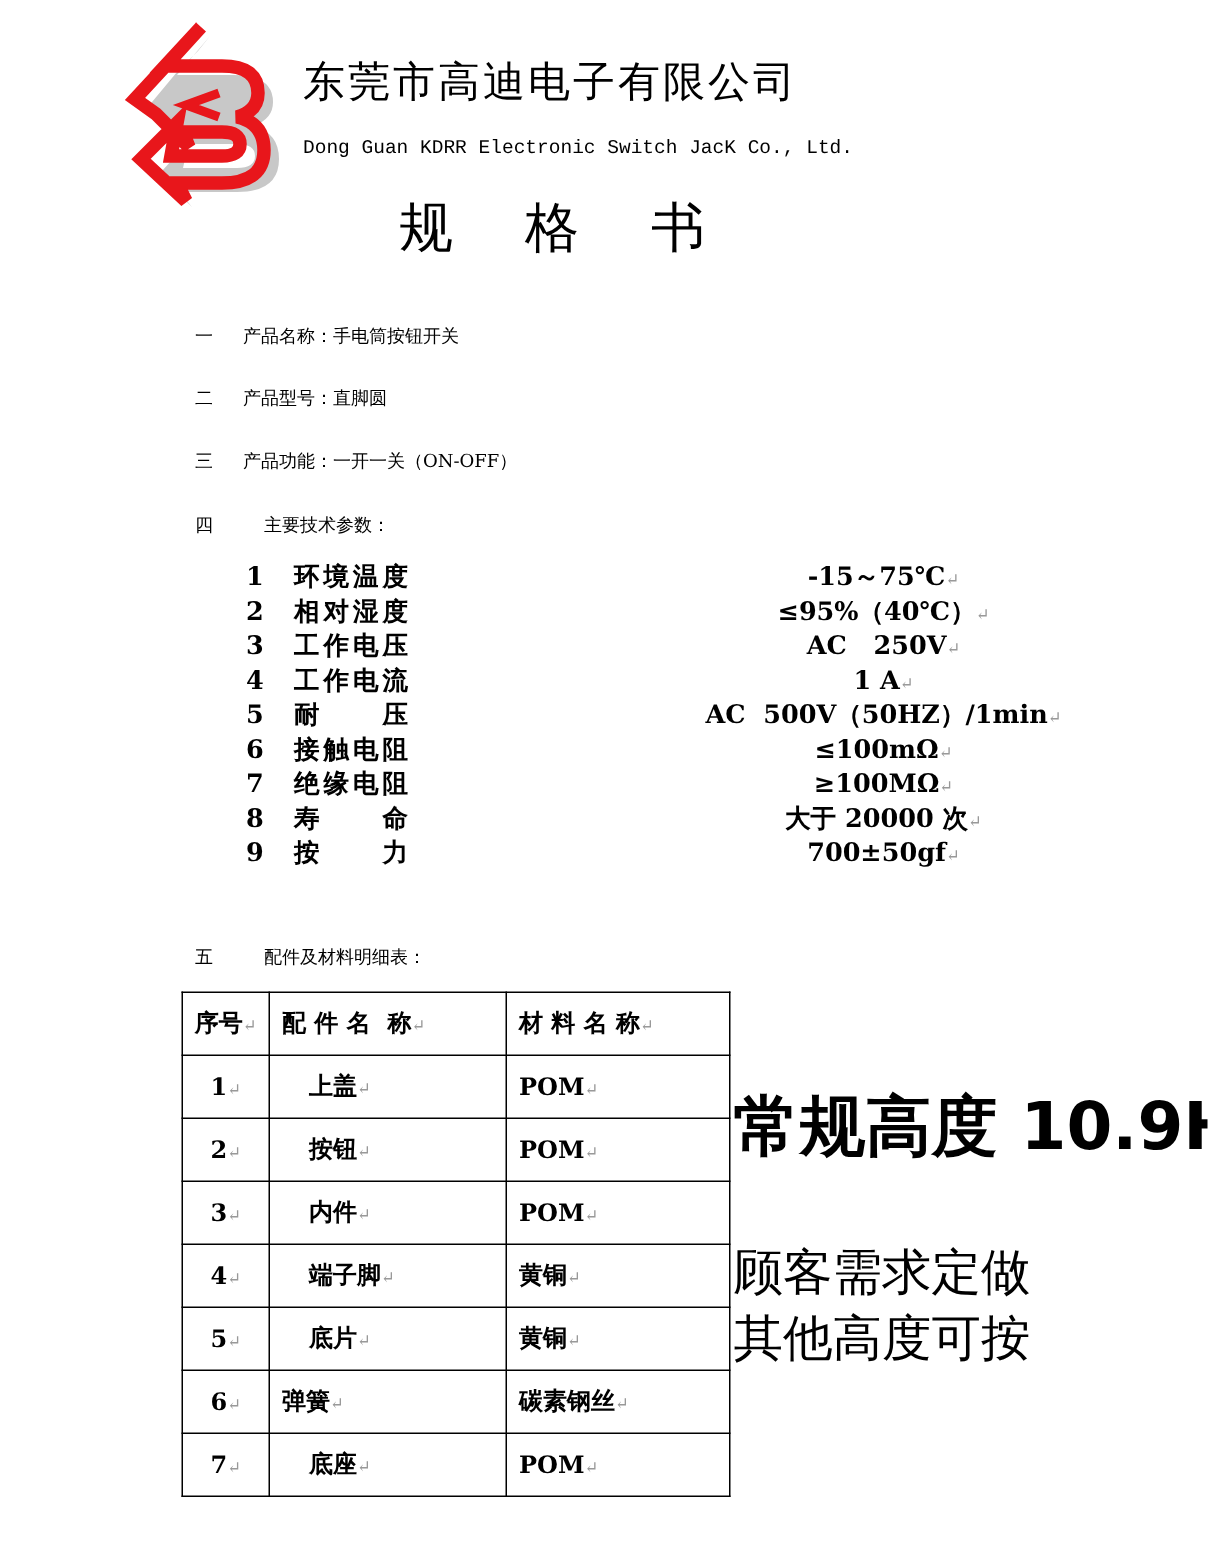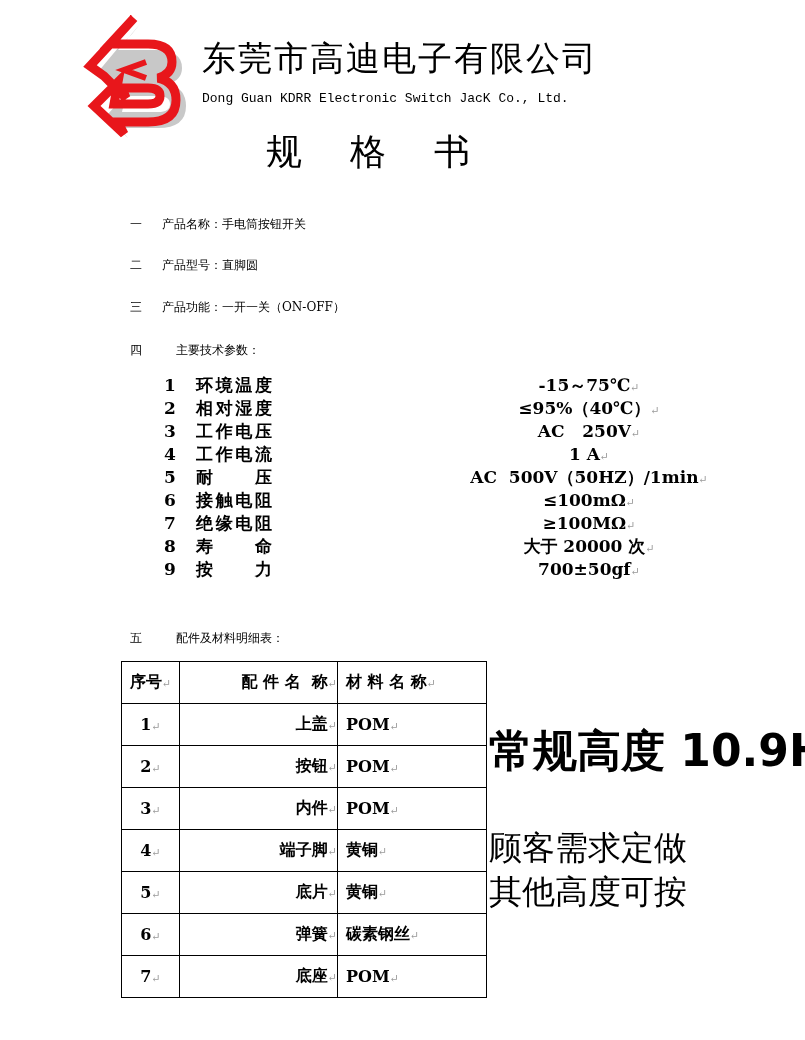--- a/index.html
+++ b/index.html
@@ -1,34 +1,34 @@
 <!DOCTYPE html>
 <html><head>
 <meta charset="utf-8">
 <style>
   html, body { margin: 0; padding: 0; background: #ffffff; }
   body { width: 805px; height: 1040px; position: relative; overflow: hidden; color: #000; font-family: "DejaVu Serif", serif; }
   .abs { position: absolute; }
   .logo { left: 72px; top: 10px; width: 120px; height: 130px; }
-  .company-cn { left: 202px; top: 36px; font-size: 34px; letter-spacing: 2px; font-family: "DejaVu Serif", serif; white-space: nowrap; }
+  .company-cn { left: 202px; top: 36px; font-size: 28px; letter-spacing: 2px; font-family: "DejaVu Serif", serif; white-space: nowrap; }
   .company-en { left: 202px; top: 91px; font-size: 13px; font-family: "Liberation Mono", "DejaVu Sans Mono", monospace; white-space: nowrap; }
   .doc-title { left: 266px; top: 128px; font-size: 36px; font-family: "DejaVu Sans", sans-serif; white-space: nowrap; }
   .doc-title span { display: inline-block; margin-right: 48px; }
   .sec { left: 130px; font-size: 12px; white-space: nowrap; }
   .sec .num { display: inline-block; width: 32px; }
   .params { left: 164px; top: 374px; width: 540px; font-size: 17px; }
   .param-row { position: relative; height: 23px; line-height: 23px; font-weight: bold; }
   .param-row .pidx { position: absolute; left: 0; }
   .param-row .pname { position: absolute; left: 32px; width: 76px; text-align-last: justify; text-align: justify; }
   .param-row .pval { position: absolute; left: 320px; width: 210px; text-align: center; white-space: nowrap; }
   .mark { color: #999; font-size: 11px; font-weight: normal; }
   table.parts { position: absolute; left: 121px; top: 661px; border-collapse: collapse; font-size: 16px; font-weight: bold; font-family: "DejaVu Serif", serif; }
   table.parts td { border: 1px solid #000; height: 41px; padding: 0; vertical-align: middle; }
   table.parts td.c1 { width: 57px; text-align: center; }
-  table.parts td.c2 { width: 149px; padding-left: 8px; text-align: right; }
+  table.parts td.c2 { width: 149px; padding-left: 8px; }
   table.parts td.c3 { width: 140px; padding-left: 8px; }
   .indent { padding-left: 18px; display: inline-block; }
   .note-height { left: 489px; top: 722px; font-size: 44px; font-weight: bold; font-family: "DejaVu Sans", sans-serif; white-space: nowrap; }
   .note-custom { left: 489px; top: 826px; font-size: 33px; line-height: 44px; font-family: "DejaVu Sans", sans-serif; }
 </style>
 </head>
 <body>
 
 <div class="abs logo">
   <svg width="120" height="130" viewBox="0 0 120 130">

